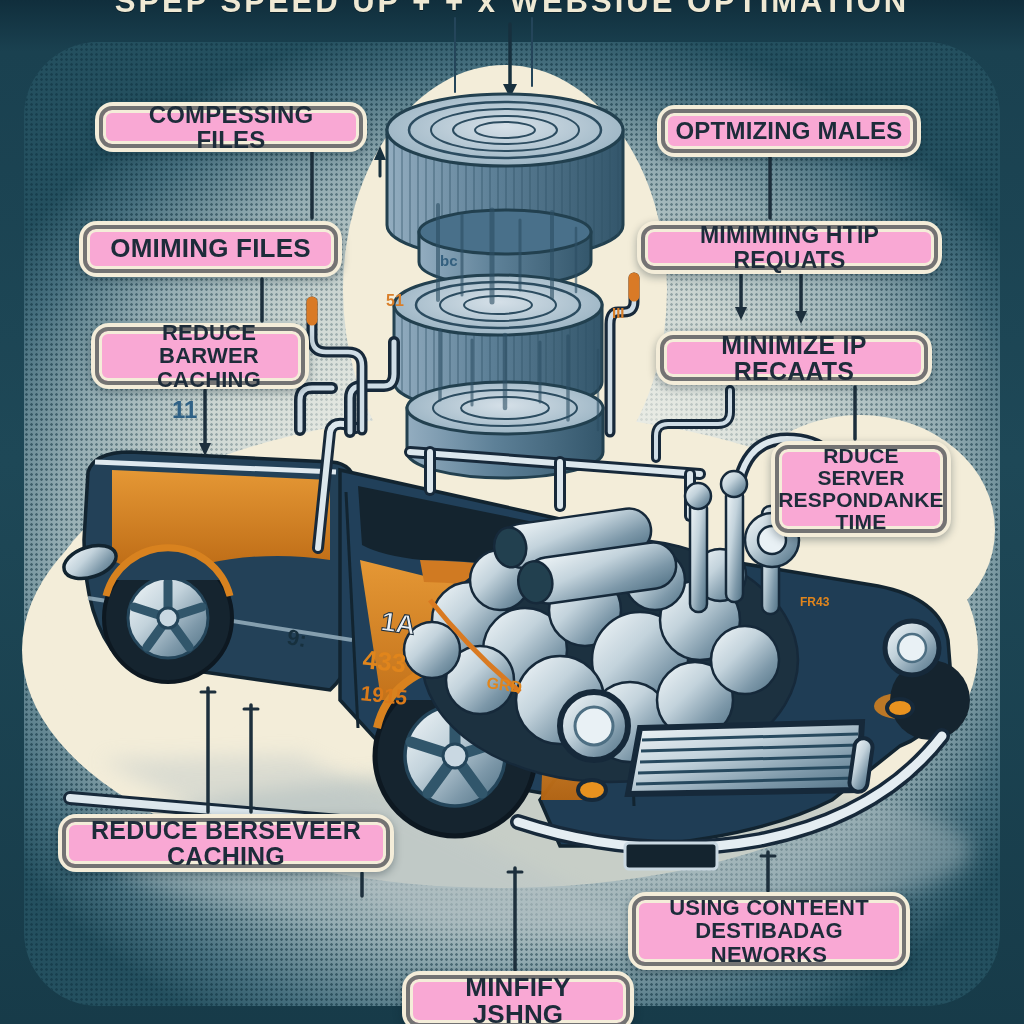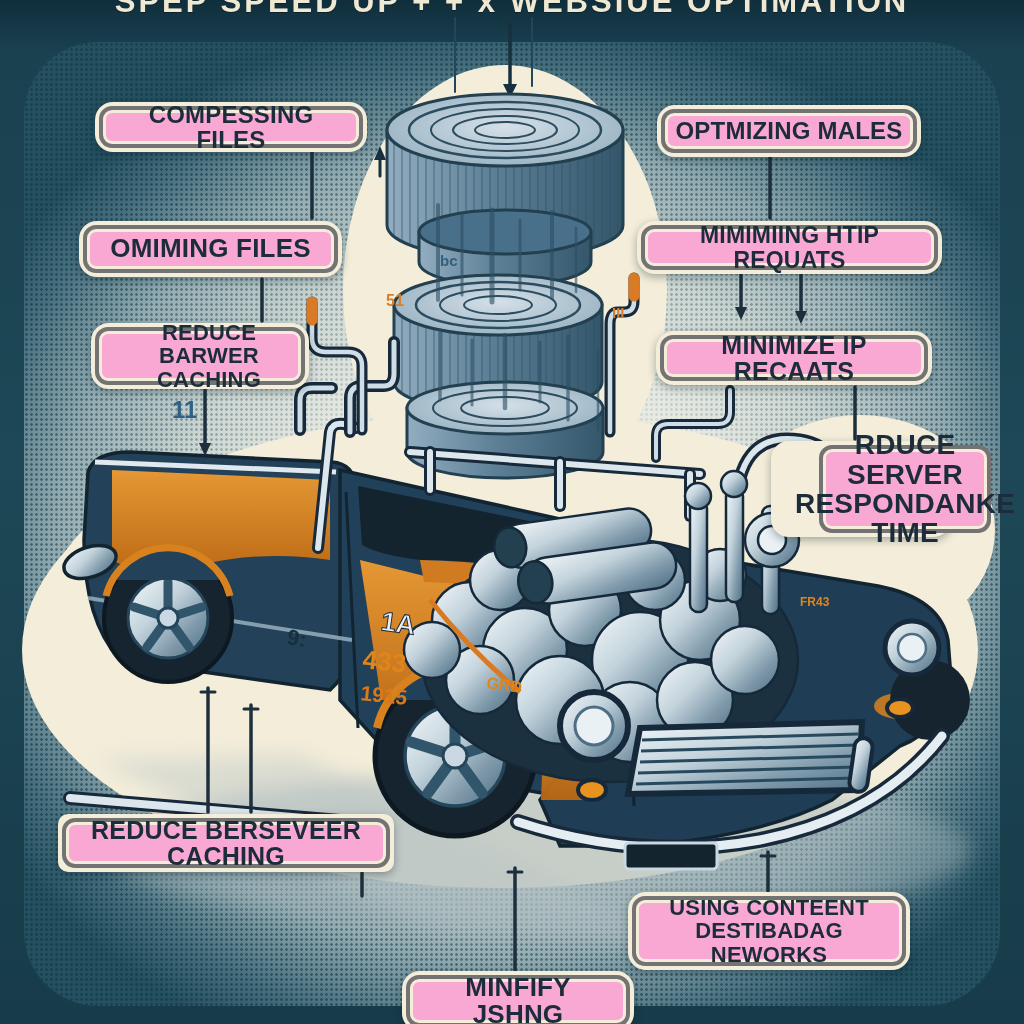--- a/index.html
+++ b/index.html
@@ -342,23 +342,23 @@
   <div class="callout" style="left:627px; top:221px; width:305px; height:53px;margin-left:10px;">
     <div class="callout-inner" style="font-size:23px;">MIMIMIING HTIP REQUATS</div>
   </div>
   <div class="callout" style="left:91px;  top:323px; width:218px; height:66px;">
     <div class="callout-inner" style="font-size:22px;padding-left:26px;">REDUCE BARWER CACHING</div>
   </div>
   <div class="callout" style="left:656px; top:331px; width:276px; height:54px;">
     <div class="callout-inner" style="font-size:25px;">MINIMIZE IP RECAATS</div>
   </div>
   <div class="callout" style="left:771px; top:441px; width:180px; height:96px;">
-    <div class="callout-inner" style="font-size:28px;margin-left:44px;">RDUCE SERVER RESPONDANKE TIME</div>
-  </div>
-  <div class="callout" style="left:58px;  top:814px; width:336px; height:58px;border-radius:10px;">
+    <div class="callout-inner" style="font-size:21px;">RDUCE SERVER RESPONDANKE TIME</div>
+  </div>
+  <div class="callout" style="left:58px;  top:814px; width:336px; height:58px;">
     <div class="callout-inner" style="font-size:25px;">REDUCE BERSEVEER CACHING</div>
   </div>
   <div class="callout" style="left:628px; top:892px; width:282px; height:78px;">
     <div class="callout-inner" style="font-size:22px;">USING CONTEENT DESTIBADAG NEWORKS</div>
   </div>
   <div class="callout" style="left:402px; top:971px; width:232px; height:60px;">
     <div class="callout-inner" style="font-size:26px;">MINFIFY JSHNG</div>
   </div>
 
 </div>

